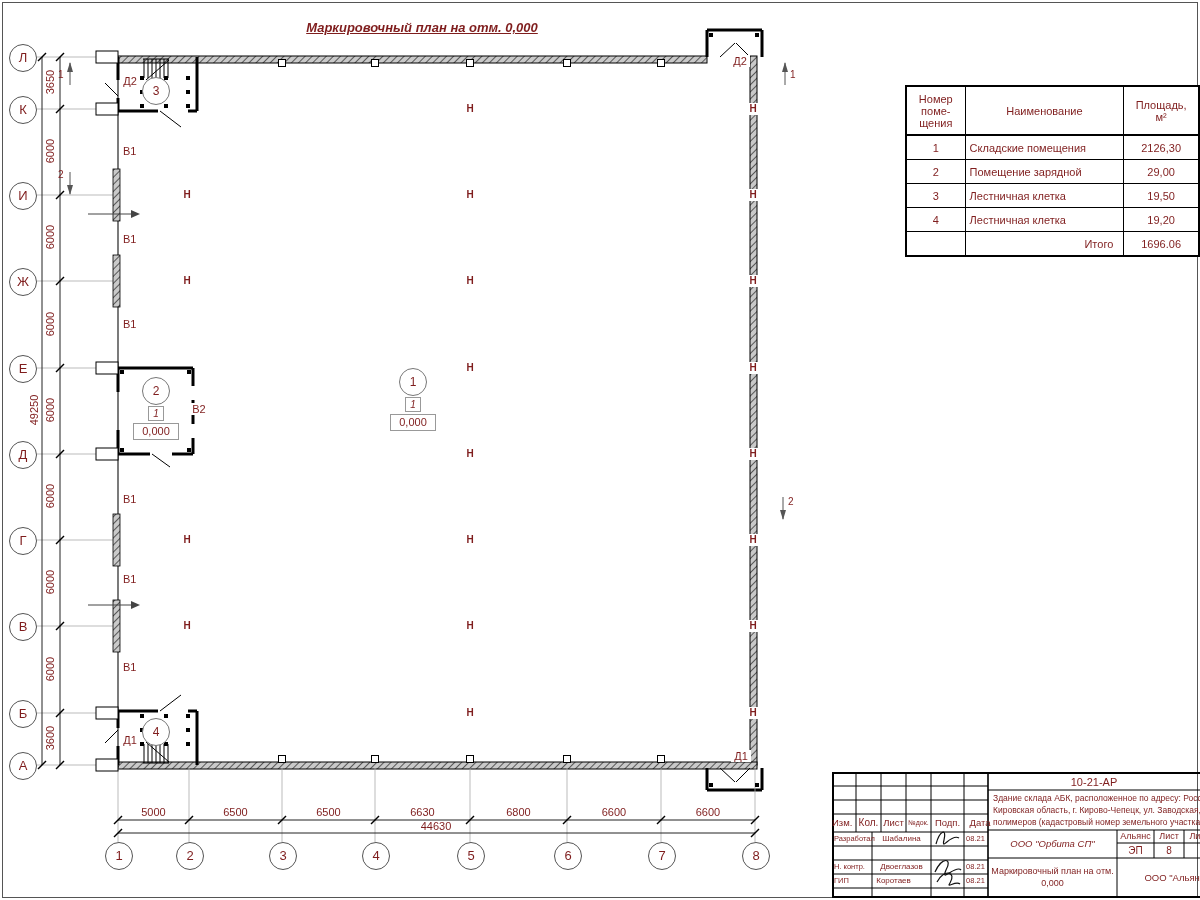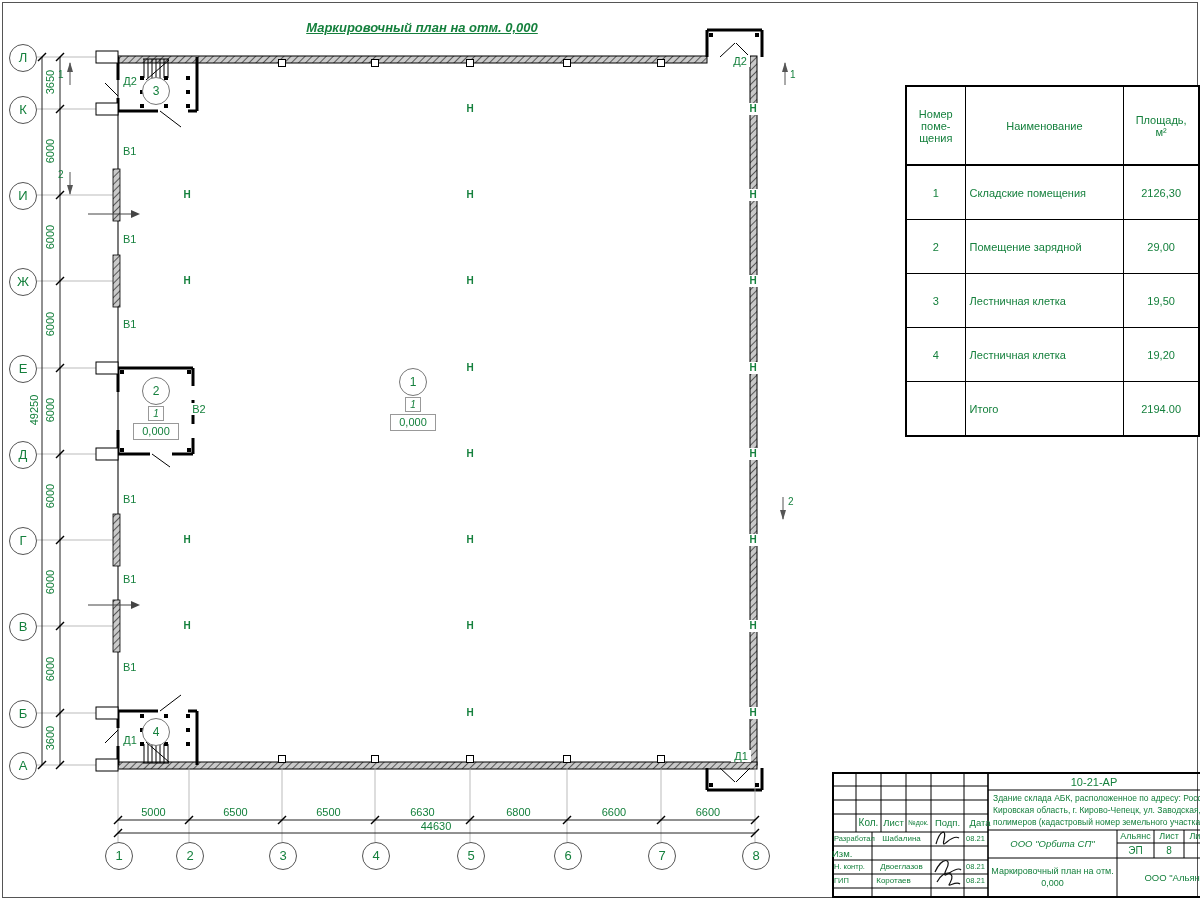--- a/index.html
+++ b/index.html
@@ -1,34 +1,34 @@
 <!DOCTYPE html>
 <html><head>
 <meta charset="utf-8">
 <style>
   html,body{margin:0;padding:0;background:#fff;}
   .sheet{position:relative;width:1200px;height:900px;background:#fff;overflow:hidden;
-         font-family:"Liberation Sans",sans-serif;color:#15803d;}
+         font-family:"Liberation Sans",sans-serif;color:#7f1d1d;}
   .frame{position:absolute;inset:2px;border:1px solid #555;}
   #plan-svg,#labels{position:absolute;left:0;top:0;width:1200px;height:900px;}
   #labels span{position:absolute;white-space:nowrap;}
   .lbl{font-size:11px;}
   .dwg-title{font-style:italic;font-weight:bold;font-size:13px;text-decoration:underline;text-align:center;}
   .axis-circle{width:26px;height:26px;border:1px solid #555;border-radius:50%;background:#fff;
                text-align:center;line-height:26px;font-size:13px;}
   .room-circle{width:26px;height:26px;border:1px solid #777;border-radius:50%;background:#fff;
                text-align:center;line-height:26px;font-size:12px;}
   .dim{font-size:11px;text-align:center;}
   .rot{transform:rotate(-90deg);}
   .tagbox{border:1px solid #999;background:#fff;text-align:center;}
   .wmark{background:#fff;text-align:center;font-weight:bold;font-size:10px;line-height:12px;}
   
   .sched-wrap{position:absolute;left:905px;top:85px;}
   table.sched{border-collapse:collapse;table-layout:fixed;background:#fff;border:2px solid #000;}
-  table.sched th,table.sched td{border:1px solid #000;font-weight:normal;font-size:11px;padding:16px 4px;margin-left:32px;}
+  table.sched th,table.sched td{border:1px solid #000;font-weight:normal;font-size:11px;padding:1px 4px;margin-left:32px;}
   table.sched thead th{border-bottom:2px solid #000;height:45px;text-align:center;vertical-align:middle;}
   table.sched td{height:21px;}
   .c-num{width:52px;text-align:center;}
   .c-name{width:155px;text-align:left;padding-left:8px;}
   .c-area{width:68px;text-align:center;}
   
   #tb{position:absolute;left:832px;top:772px;width:380px;height:126px;}
   #tb svg{position:absolute;left:0;top:0;}
   #tb span{position:absolute;white-space:nowrap;}
 </style>
@@ -339,22 +339,22 @@
           </tr>
           <tr>
             <td class="c-num">4</td>
             <td class="c-name">Лестничная клетка</td>
             <td class="c-area">19,20</td>
           </tr>
         </tbody>
       <tbody>
         <tr>
           <td class="c-num"></td>
-          <td class="c-name" style="padding-right:10px">Итого</td>
-          <td class="c-area">2194.00</td>
+          <td class="c-name" style="text-align:right;padding-right:10px">Итого</td>
+          <td class="c-area">1696.06</td>
         </tr>
       </tbody>
     </table>
   </div>
 
   <div id="tb">
     <svg width="380" height="126" viewBox="0 0 380 126">
       <rect x="1" y="1" width="378" height="124" fill="none" stroke="#000" stroke-width="2"></rect>
       <g stroke="#000" stroke-width="1">
         <line x1="24" y1="0" x2="24" y2="60"></line>
@@ -394,21 +394,21 @@
     <span style="left:285px;top:58px;width:37px;line-height:13px;text-align:center;font-size:9px;">Альянс</span>
     <span style="left:322px;top:58px;width:30px;line-height:13px;text-align:center;font-size:9px;">Лист</span>
     <span style="left:352px;top:58px;width:40px;line-height:13px;text-align:center;font-size:9px;">Листов</span>
     <span style="left:285px;top:71px;width:37px;line-height:15px;text-align:center;font-size:10px;">ЭП</span>
     <span style="left:322px;top:71px;width:30px;line-height:15px;text-align:center;font-size:10px;">8</span>
     <span style="left:352px;top:71px;width:40px;line-height:15px;text-align:center;font-size:10px;">1</span>
     <span style="left:156px;top:94px;width:129px;text-align:center;font-size:9px;">Маркировочный план на отм.</span>
     <span style="left:156px;top:106px;width:129px;text-align:center;font-size:9px;">0,000</span>
     <span style="left:285px;top:86px;width:115px;line-height:40px;text-align:center;font-size:9.5px;">ООО "Альянс</span>
     <div id="tb-gen">
-        <span style="left:0px;top:42px;width:20px;line-height:18px;text-align:center;font-size:9.5px;margin-top:31px;">Изм.</span>
+        <span style="left:0px;top:42px;width:20px;line-height:18px;text-align:center;font-size:9.5px;">Изм.</span>
         <span style="left:24px;top:42px;width:25px;line-height:18px;text-align:center;font-size:10px;">Кол.</span>
         <span style="left:49px;top:42px;width:25px;line-height:18px;text-align:center;font-size:9.5px;">Лист</span>
         <span style="left:74px;top:42px;width:25px;line-height:18px;text-align:center;font-size:7px;">№док.</span>
         <span style="left:99px;top:42px;width:33px;line-height:18px;text-align:center;font-size:9.5px;">Подп.</span>
         <span style="left:132px;top:42px;width:32px;line-height:18px;text-align:center;font-size:9.5px;">Дата</span>
         <span style="left:2px;top:60px;width:37px;line-height:14px;font-size:7.5px;">Разработал</span>
         <span style="left:41px;top:60px;width:57px;line-height:14px;text-align:center;font-size:8px;">Шабалина</span>
         <span style="left:132px;top:60px;width:23px;line-height:14px;text-align:center;font-size:7.5px;">08.21</span>
         <span style="left:2px;top:88px;width:37px;line-height:14px;font-size:7.5px;">Н. контр.</span>
         <span style="left:41px;top:88px;width:57px;line-height:14px;text-align:center;font-size:8px;">Двоеглазов</span>

